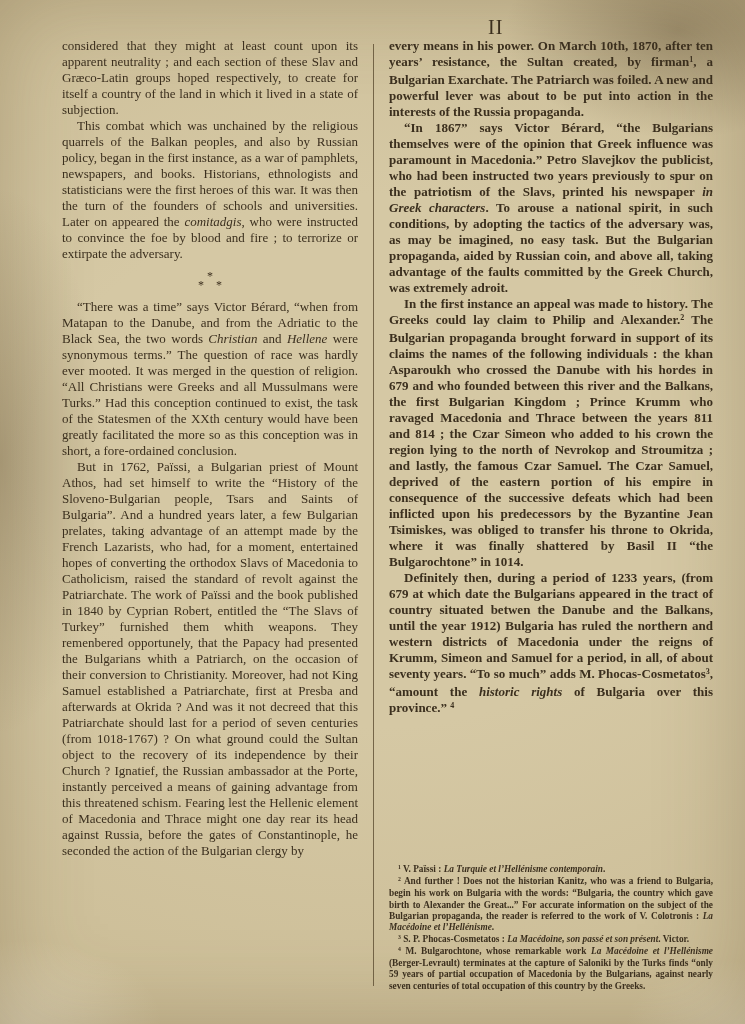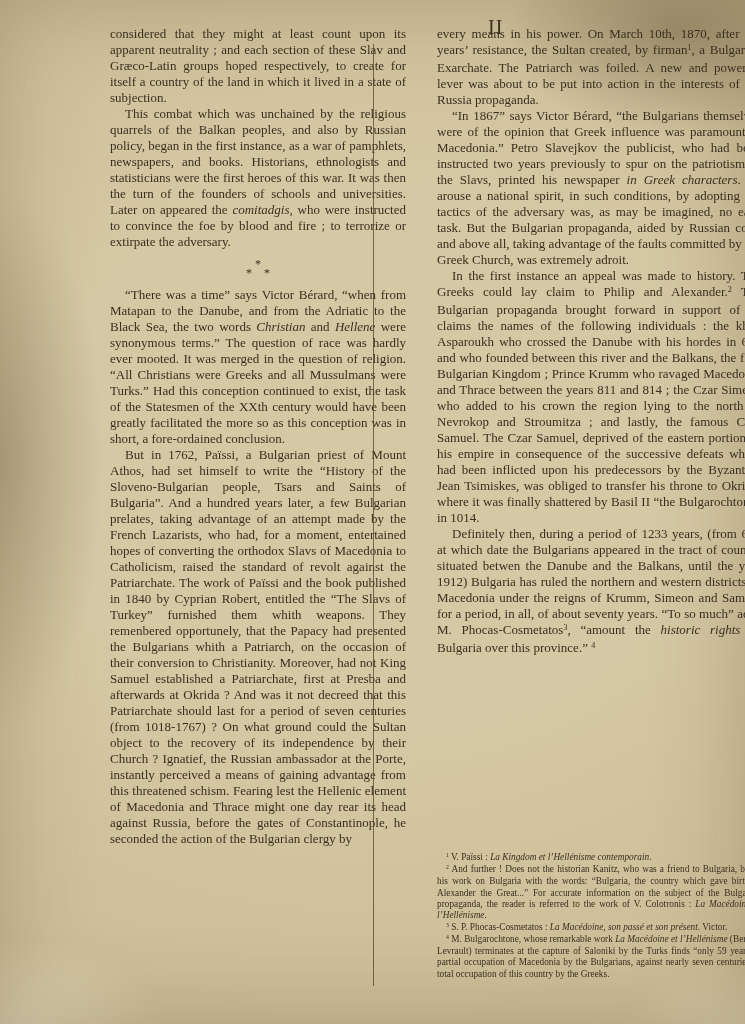--- a/index.html
+++ b/index.html
@@ -17,25 +17,25 @@
       radial-gradient(160px 90px at 99% 100%, rgba(236,228,204,0.45), rgba(236,228,204,0) 70%),
       radial-gradient(1200px 950px at 50% 45%, #d5c8a4 28%, #c9ba93 72%, #b7a67c 100%);
     box-shadow: inset 0 0 90px rgba(92,72,40,0.30);
     color:#3b2f1e;
   }
   .page-number {
     position:absolute; left:488px; top:16px;
     font-size:20px; letter-spacing:1px;text-align:right;
   }
   .col {
-    position:absolute; top:26px; height:954px;
-    text-align:justify; font-size:13px; line-height:16px;margin-left:48px;
+    position:absolute; top:38px; height:954px;
+    text-align:justify; font-size:13px; line-height:16px;
   }
   .col-left { left:62px; width:296px; }
-  .col-right { left:389px; width:324px; display:flex; flex-direction:column; }
+  .col-right { left:389px; width:324px; display:flex; flex-direction:column;font-weight:bold; }
   .divider {
     position:absolute; left:373px; top:44px; width:1px; height:942px;
     background:rgba(84,68,42,0.75);
   }
   p.para { margin:0; }
   p.para.indent { text-indent:15px; }
   sup { font-size:0.62em; vertical-align:baseline; position:relative; top:-0.45em; }
   .it { font-style:italic; }
   .asterism { text-align:center; margin:10px 0 9px; font-size:12px; line-height:9px; text-indent:0; }
   .asterism .row2 { word-spacing:9px; }
@@ -62,19 +62,19 @@
   <div class="divider"></div>
 
   <div class="col col-right">
     <div>
         <p class="para"><span>every means in his power. On March 10th, 1870, after ten years’ resistance, the Sultan created, by firman</span><sup>1</sup><span>, a Bulgarian Exarchate. The Patriarch was foiled. A new and powerful lever was about to be put into action in the interests of the Russia propaganda.</span></p>
         <p class="para indent"><span>“In 1867” says Victor Bérard, “the Bulgarians themselves were of the opinion that Greek influence was paramount in Macedonia.” Petro Slavejkov the publicist, who had been instructed two years previously to spur on the patriotism of the Slavs, printed his newspaper </span><span class="it">in Greek characters</span><span>. To arouse a national spirit, in such conditions, by adopting the tactics of the adversary was, as may be imagined, no easy task. But the Bulgarian propaganda, aided by Russian coin, and above all, taking advantage of the faults committed by the Greek Church, was extremely adroit.</span></p>
         <p class="para indent"><span>In the first instance an appeal was made to history. The Greeks could lay claim to Philip and Alexander.</span><sup>2</sup><span> The Bulgarian propaganda brought forward in support of its claims the names of the following individuals : the khan Asparoukh who crossed the Danube with his hordes in 679 and who founded between this river and the Balkans, the first Bulgarian Kingdom ; Prince Krumm who ravaged Macedonia and Thrace between the years 811 and 814 ; the Czar Simeon who added to his crown the region lying to the north of Nevrokop and Stroumitza ; and lastly, the famous Czar Samuel. The Czar Samuel, deprived of the eastern portion of his empire in consequence of the successive defeats which had been inflicted upon his predecessors by the Byzantine Jean Tsimiskes, was obliged to transfer his throne to Okrida, where it was finally shattered by Basil II “the Bulgarochtone” in 1014.</span></p>
         <p class="para indent"><span>Definitely then, during a period of 1233 years, (from 679 at which date the Bulgarians appeared in the tract of country situated betwen the Danube and the Balkans, until the year 1912) Bulgaria has ruled the northern and western districts of Macedonia under the reigns of Krumm, Simeon and Samuel for a period, in all, of about seventy years. “To so much” adds M. Phocas-Cosmetatos</span><sup>3</sup><span>, “amount the </span><span class="it">historic rights</span><span> of Bulgaria over this province.” </span><sup>4</sup></p>
       </div>
     <div class="footnotes-block">
-        <p class="footnote"><sup>1</sup><span> V. Païssi : </span><span class="it">La Kingdom et l’Hellénisme contemporain</span><span>.</span></p>
+        <p class="footnote"><sup>1</sup><span> V. Païssi : </span><span class="it">La Turquie et l’Hellénisme contemporain</span><span>.</span></p>
         <p class="footnote"><sup>2</sup><span> And further ! Does not the historian Kanitz, who was a friend to Bulgaria, begin his work on Bulgaria with the words: “Bulgaria, the country which gave birth to Alexander the Great...” For accurate information on the subject of the Bulgarian propaganda, the reader is referred to the work of V. Colotronis : </span><span class="it">La Macédoine et l’Hellénisme</span><span>.</span></p>
         <p class="footnote"><sup>3</sup><span> S. P. Phocas-Cosmetatos : </span><span class="it">La Macédoine, son passé et son présent</span><span>. Victor.</span></p>
         <p class="footnote"><sup>4</sup><span> M. Bulgarochtone, whose remarkable work </span><span class="it">La Macédoine et l’Hellénisme</span><span> (Berger-Levrault) terminates at the capture of Saloniki by the Turks finds “only 59 years of partial occupation of Macedonia by the Bulgarians, against nearly seven centuries of total occupation of this country by the Greeks.</span></p>
       </div>
   </div>
 </div>
 
 </body></html>

